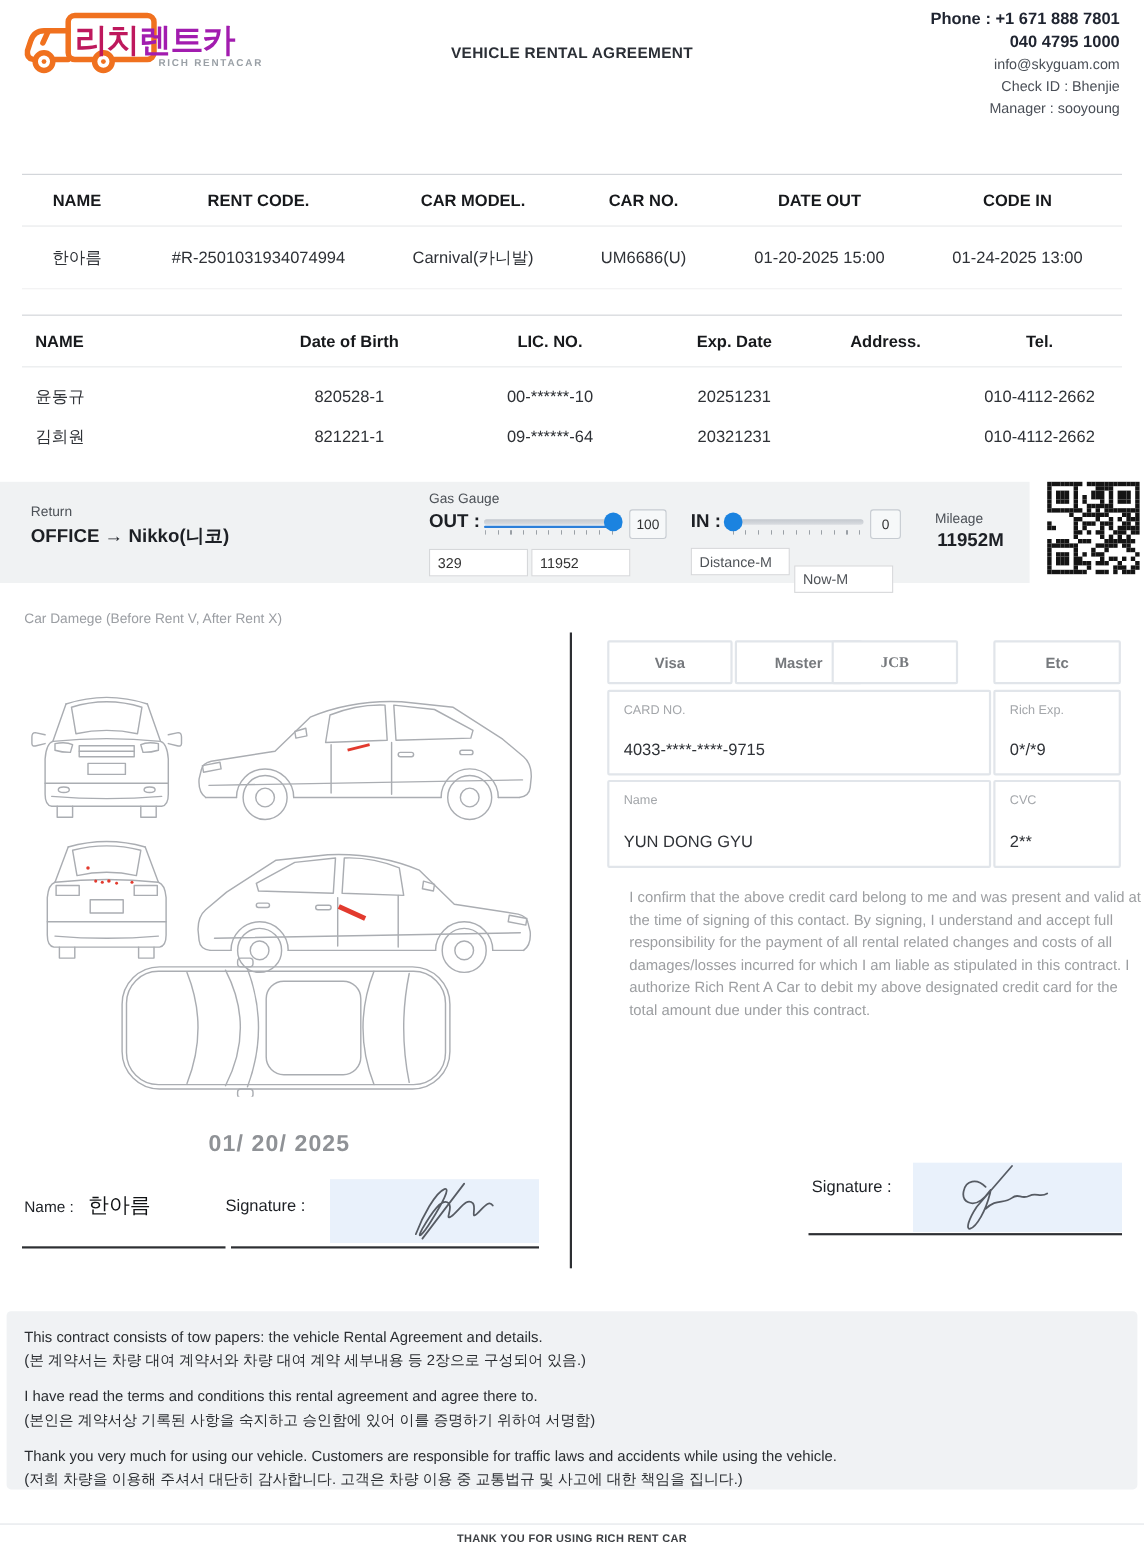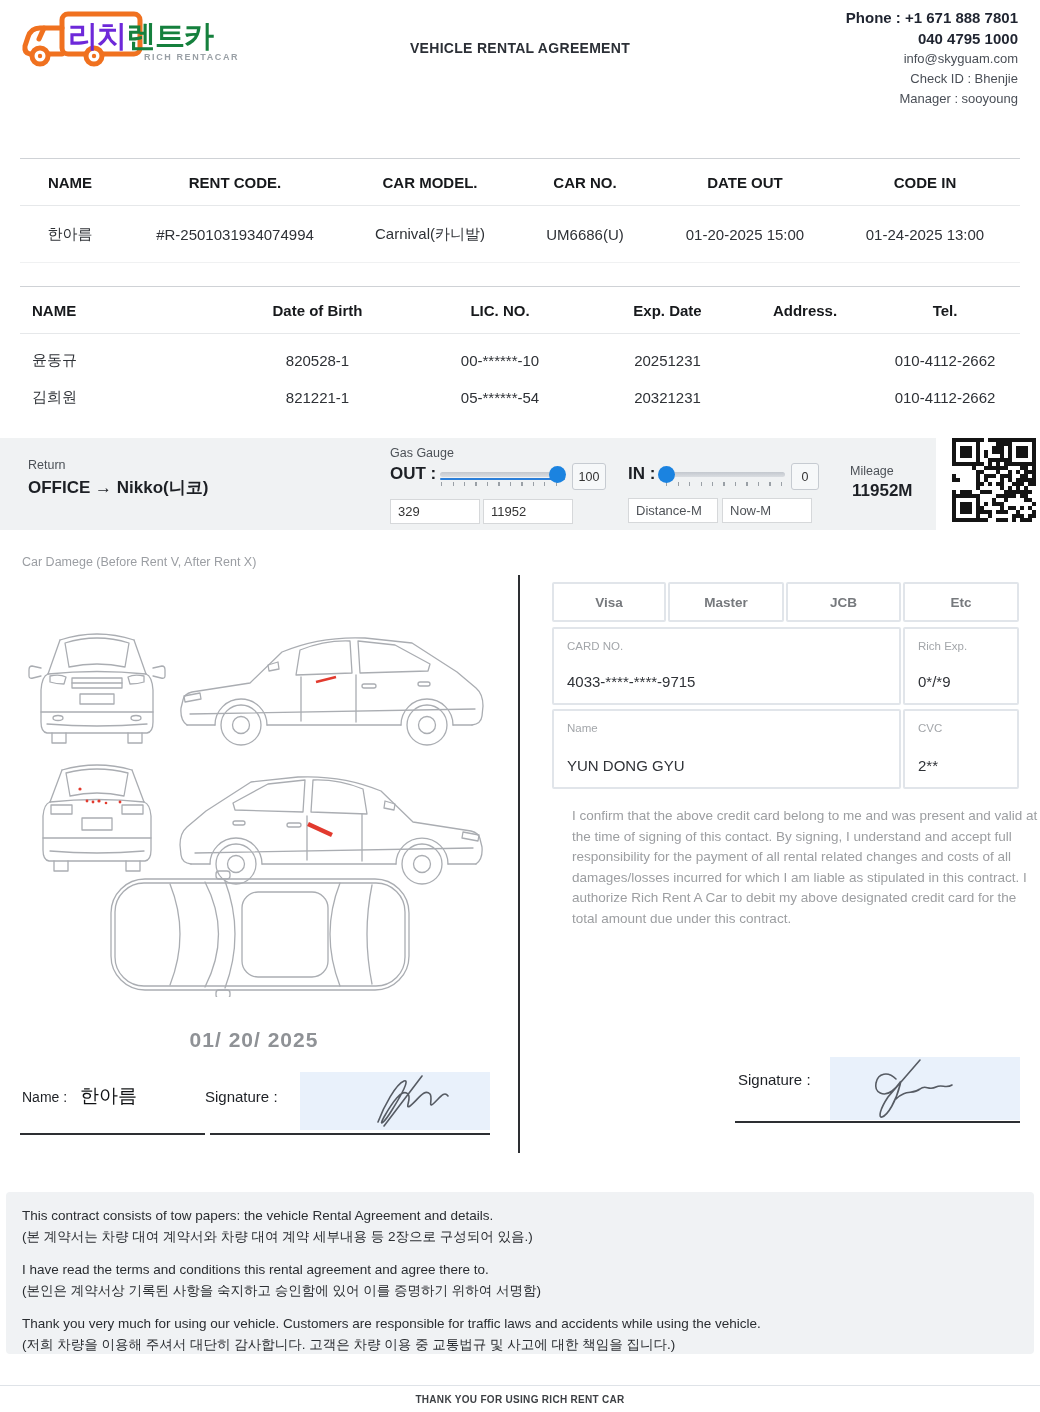--- a/index.html
+++ b/index.html
@@ -2,22 +2,22 @@
 <html><head>
 <meta charset="utf-8">
 <style>
   html,body{margin:0;padding:0;background:#fff;}
   #page{position:relative;width:1040px;height:1412px;background:#fff;overflow:hidden;
         font-family:"Liberation Sans","DejaVu Sans",sans-serif;color:#222;}
   .abs{position:absolute;}
   
   .logo-wrap{position:absolute;left:16px;top:6px;width:300px;height:70px;}
   .logo-ko{position:absolute;top:10px;left:52px;font-size:30px;font-weight:800;letter-spacing:-1px;white-space:nowrap;}
-  .logo-orange{color:#6d28d9;text-align:center;}
-  .logo-dark{color:#15803d;}
+  .logo-orange{color:#be185d;text-align:center;}
+  .logo-dark{color:#a21caf;}
   .logo-sub{position:absolute;left:128px;top:46px;font-size:9px;color:#9aa0a6;letter-spacing:1.6px;font-weight:700;}
   .title-ko{position:absolute;left:0;right:0;top:8px;text-align:center;font-size:24px;font-weight:600;color:#23262b;}
   .title-en{position:absolute;left:0;right:0;top:40px;text-align:center;font-size:14px;font-weight:700;color:#2b2f36;letter-spacing:.3px;}
   .contact{position:absolute;right:22px;top:7px;text-align:right;}
   .c-strong{font-size:15px;font-weight:700;color:#1f2430;line-height:21px;}
   .c-small{font-size:13px;color:#4a4f57;line-height:20px;}
   
   .grid1{display:grid;grid-template-columns:100px 230px 160px 150px 170px 190px;text-align:center;align-items:center;}
   .grid2{display:grid;grid-template-columns:210px 175px 190px 145px 130px 150px;text-align:center;align-items:center;}
   .thead{height:46px;border-top:1px solid #cfd2d6;border-bottom:1px solid #e6e8ea;font-size:15px;font-weight:700;color:#17191c;}
@@ -125,21 +125,21 @@
       <div class="cell-left">윤동규</div>
       <div>820528-1</div>
       <div>00-******-10</div>
       <div>20251231</div>
       <div></div>
       <div>010-4112-2662</div>
     </div>
     <div class="grid2 trow2">
       <div class="cell-left">김희원</div>
       <div>821221-1</div>
-      <div>05-******-54</div>
+      <div>09-******-64</div>
       <div>20321231</div>
       <div></div>
       <div>010-4112-2662</div>
     </div>
   </div>
 
   <div class="band">
     <div class="lbl-sm" style="left:28px;top:20px;">Return</div>
     <div class="lbl-bold" style="left:28px;top:38px;">OFFICE → Nikko(니코)</div>
 
@@ -153,21 +153,21 @@
     <div class="vbox" style="left:572px;top:25px;width:34px;height:27px;">100</div>
     <input class="tinput" style="left: 390px; top: 61px; width: 90px; height: 25px;" type="text" value="329">
     <input class="tinput" style="left: 483px; top: 61px; width: 90px; height: 25px;" type="text" value="11952">
 
     <div class="lbl-bold" style="left:628px;top:26px;">IN :</div>
     <div class="track" style="left:664px;top:34px;width:121px;"></div>
     <div class="ticks" style="left:666px;top:44px;width:118px;"></div>
     <div class="thumb" style="left:658px;top:28px;"></div>
     <div class="vbox" style="left:791px;top:25px;width:28px;height:27px;">0</div>
     <input class="tinput" style="left: 628px; top: 60px; width: 90px; height: 25px;" type="text" placeholder="Distance-M">
-    <input class="tinput" style="left: 722px; top: 60px; width: 90px; height: 25px;" type="text" placeholder="Now-M">
+    <input class="tinput" style="left: 722px; top: 76px; width: 90px; height: 25px;" type="text" placeholder="Now-M">
 
     <div class="lbl-sm" style="left:850px;top:26px;">Mileage</div>
     <div class="lbl-bold" style="left:852px;top:43px;">11952M</div>
   </div>
   <div class="qr">
       <div style="position:absolute;left:0px;top:0px;width:4px;height:4px;background:#141414"></div>
       <div style="position:absolute;left:4px;top:0px;width:4px;height:4px;background:#141414"></div>
       <div style="position:absolute;left:8px;top:0px;width:4px;height:4px;background:#141414"></div>
       <div style="position:absolute;left:12px;top:0px;width:4px;height:4px;background:#141414"></div>
       <div style="position:absolute;left:16px;top:0px;width:4px;height:4px;background:#141414"></div>
@@ -502,21 +502,21 @@
       <path d="M78,50 C84,34 96,12 104,9 C110,7 102,22 92,38 C84,51 78,56 84,45 C92,31 102,16 108,22 C112,26 104,38 110,34 C118,28 124,16 130,22 C133,26 128,36 133,32 C139,27 144,18 148,24 M84,54 L122,4" fill="none" stroke="#565b63" stroke-width="1.6" stroke-linecap="round"></path>
     </svg>
   </div>
   <div class="sig-underline" style="left:20px;top:1133px;width:185px;"></div>
   <div class="sig-underline" style="left:210px;top:1133px;width:280px;"></div>
 
   <div class="vdivider"></div>
 
   <div class="tab" style="left:552px;top:582px;width:114px;">Visa</div>
   <div class="tab" style="left:668px;top:582px;width:116px;">Master</div>
-  <div class="tab" style="left:786px;top:582px;width:115px;">JCB</div>
+  <div class="tab" style="left:756px;top:582px;width:115px;font-family:Liberation Serif, serif;">JCB</div>
   <div class="tab" style="left:903px;top:582px;width:116px;">Etc</div>
 
   <div class="cbox" style="left:552px;top:627px;width:349px;height:78px;">
     <div class="clab">CARD NO.</div>
     <div class="cval">4033-****-****-9715</div>
   </div>
   <div class="cbox" style="left:903px;top:627px;width:116px;height:78px;">
     <div class="clab">Rich Exp.</div>
     <div class="cval">0*/*9</div>
   </div>

